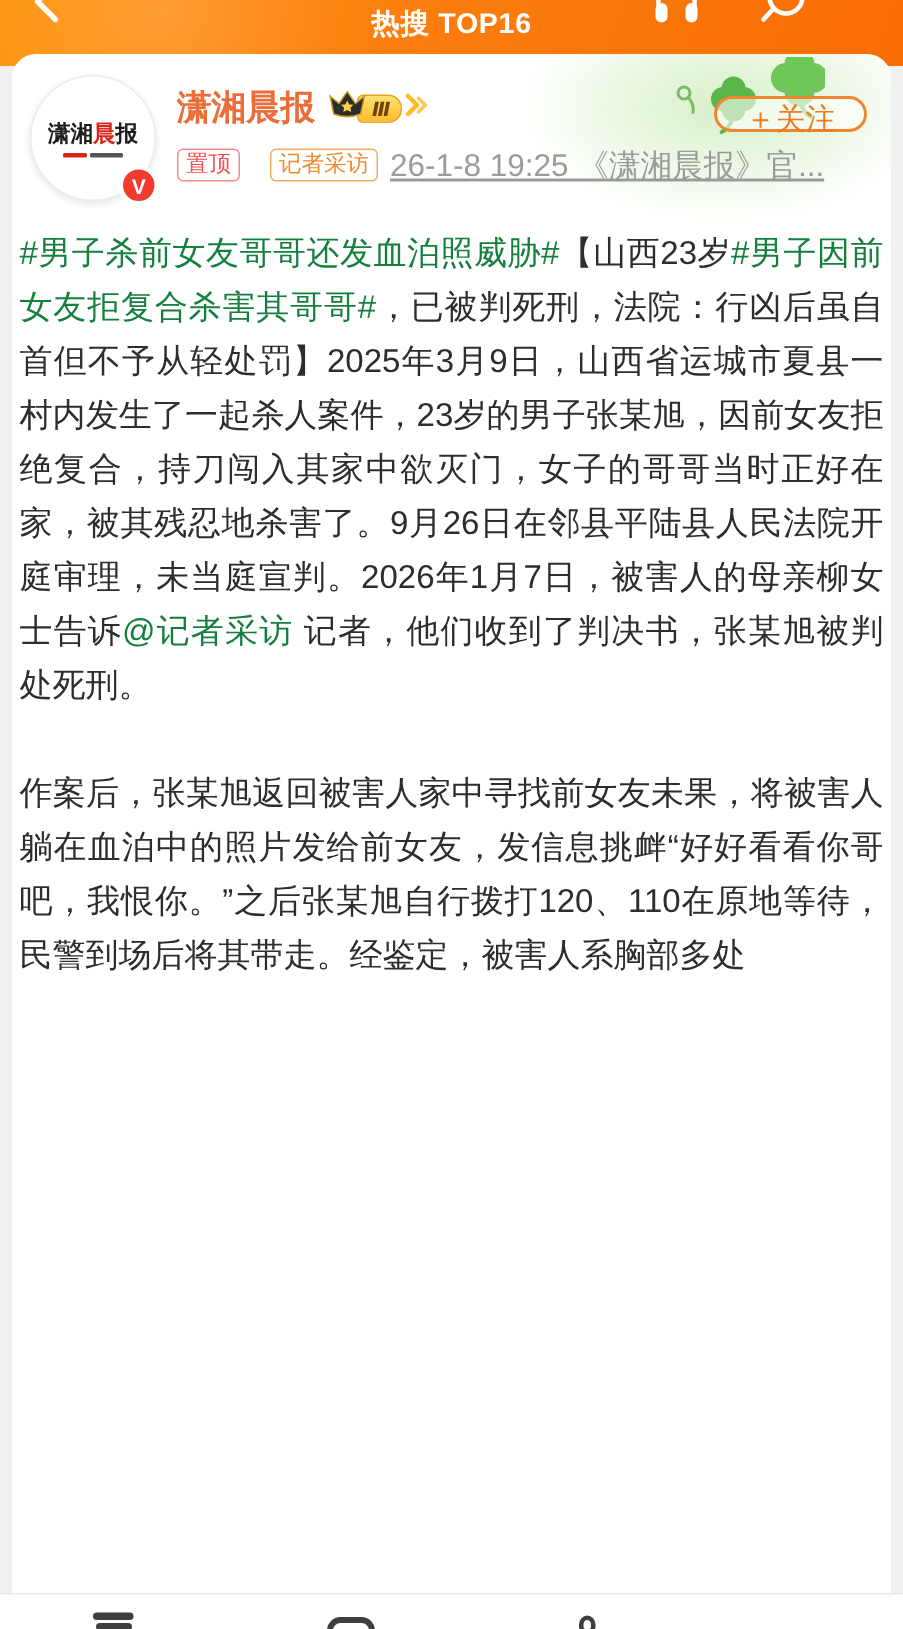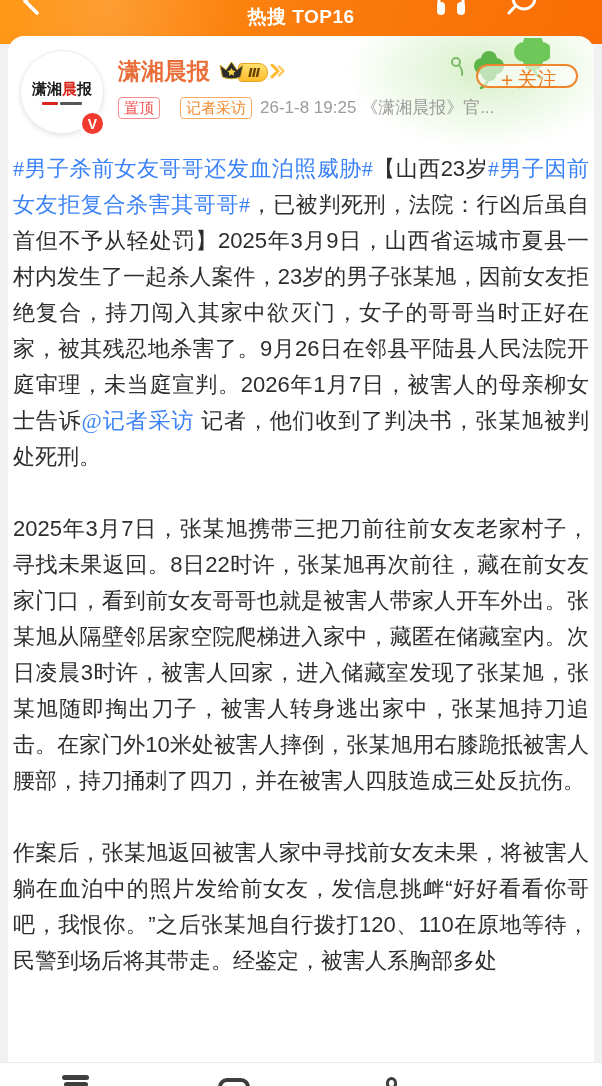--- a/index.html
+++ b/index.html
@@ -63,33 +63,33 @@
     margin-left:-7px; z-index:1; position:relative; top:1px;
     background:linear-gradient(#ffe070,#ffbc2c); border:1px solid #e8a41e;
     color:#6b4300; font-weight:800; font-style:italic; font-size:13px;
     line-height:17px; padding:0 7px 0 9px; border-radius:4px 9px 9px 4px;
   }
   .vip-tail { margin-left:2px; position:relative; top:1px; }
   .meta-row { margin-top:9px; display:flex; align-items:center; gap:8px;text-align:right; }
   .tag { font-size:15px; line-height:20px; padding:0 5px; border-radius:4px; border:1.5px solid; white-space:nowrap; }
   .tag.red { color:#f14f4f; border-color:#f58c8b; }
   .tag.orange { color:#f08a2e; border-color:#f5ab61;margin-left:12px; }
-  .timestamp { color:#9b9b9b; font-size:17px; white-space:nowrap; }
+  .timestamp { color:#9b9b9b; font-size:21px; white-space:nowrap;text-decoration:underline; }
 
   .follow {
     position:absolute; right:16px; top:28px; height:24px; padding:0 19px;
     border-radius:23px; border:2px solid #f0872f; color:#ee7c1d;
     background:rgba(255,255,255,.6); font-size:20px; font-weight:500;
     font-family:inherit; cursor:pointer; z-index:3;
   }
 
   
   #post-text { margin:17px 5px 0 5px; font-size:22px; line-height:36px; color:#2d2d2d; text-align:justify; }
   #post-text p { margin:0 0 36px 0; }
-  #post-text .lnk { color:#3b82f6;font-family:Liberation Serif, serif; }
+  #post-text .lnk { color:#15803d; }
 
   
   .action-strip {
     position:absolute; bottom:0; left:0; width:602px; height:24px;
     background:#fff; border-top:1px solid #e9e9e9; z-index:3; overflow:hidden;
   }
   .ai-share-b1 { position:absolute; left:62px; top:12px; width:27px; height:5px; border-radius:3px; background:#3e3e3e; }
   .ai-share-b2 { position:absolute; left:64px; top:19px; width:24px; height:5px; border-radius:3px; background:#3e3e3e; }
   .ai-comment { position:absolute; left:218px; top:15px; width:32px; height:22px; border:4.5px solid #3e3e3e; border-radius:9px; }
   .ai-like { position:absolute; left:386px; top:14px; width:11px; height:12px; border:3px solid #3e3e3e; border-radius:50% 50% 40% 40%; }
@@ -173,21 +173,20 @@
         <span class="tag orange">记者采访</span>
         <span class="timestamp">26-1-8 19:25 《潇湘晨报》官...</span>
       </div>
     </div>
 
     <button class="follow">＋关注</button>
   </div>
 
   <div id="post-text">
       <p><span class="lnk">#男子杀前女友哥哥还发血泊照威胁#</span><span>【山西23岁</span><span class="lnk">#男子因前女友拒复合杀害其哥哥#</span><span>，已被判死刑，法院：行凶后虽自首但不予从轻处罚】2025年3月9日，山西省运城市夏县一村内发生了一起杀人案件，23岁的男子张某旭，因前女友拒绝复合，持刀闯入其家中欲灭门，女子的哥哥当时正好在家，被其残忍地杀害了。9月26日在邻县平陆县人民法院开庭审理，未当庭宣判。2026年1月7日，被害人的母亲柳女士告诉</span><span class="lnk">@记者采访</span><span> 记者，他们收到了判决书，张某旭被判处死刑。</span></p>
-      <p><span>2025年3月7日，张某旭携带三把刀前往前女友老家村子，寻找未果返回。8日22时许，张某旭再次前往，藏在前女友家门口，看到前女友哥哥也就是被害人带家人开车外出。张某旭从隔壁邻居家空院爬梯进入家中，藏匿在储藏室内。次日凌晨3时许，被害人回家，进入储藏室发现了张某旭，张某旭随即掏出刀子，被害人转身逃出家中，张某旭持刀追击。在家门外10米处被害人摔倒，张某旭用右膝跪抵被害人腰部，持刀捅刺了四刀，并在被害人四肢造成三处反抗伤。</span></p>
       <p><span>作案后，张某旭返回被害人家中寻找前女友未果，将被害人躺在血泊中的照片发给前女友，发信息挑衅“好好看看你哥吧，我恨你。”之后张某旭自行拨打120、110在原地等待，民警到场后将其带走。经鉴定，被害人系胸部多处</span></p>
     </div>
 </main>
 
 <footer class="action-strip">
   <span class="ai-share-b1"></span>
   <span class="ai-share-b2"></span>
   <span class="ai-comment"></span>
   <span class="ai-like"></span>
 </footer>

